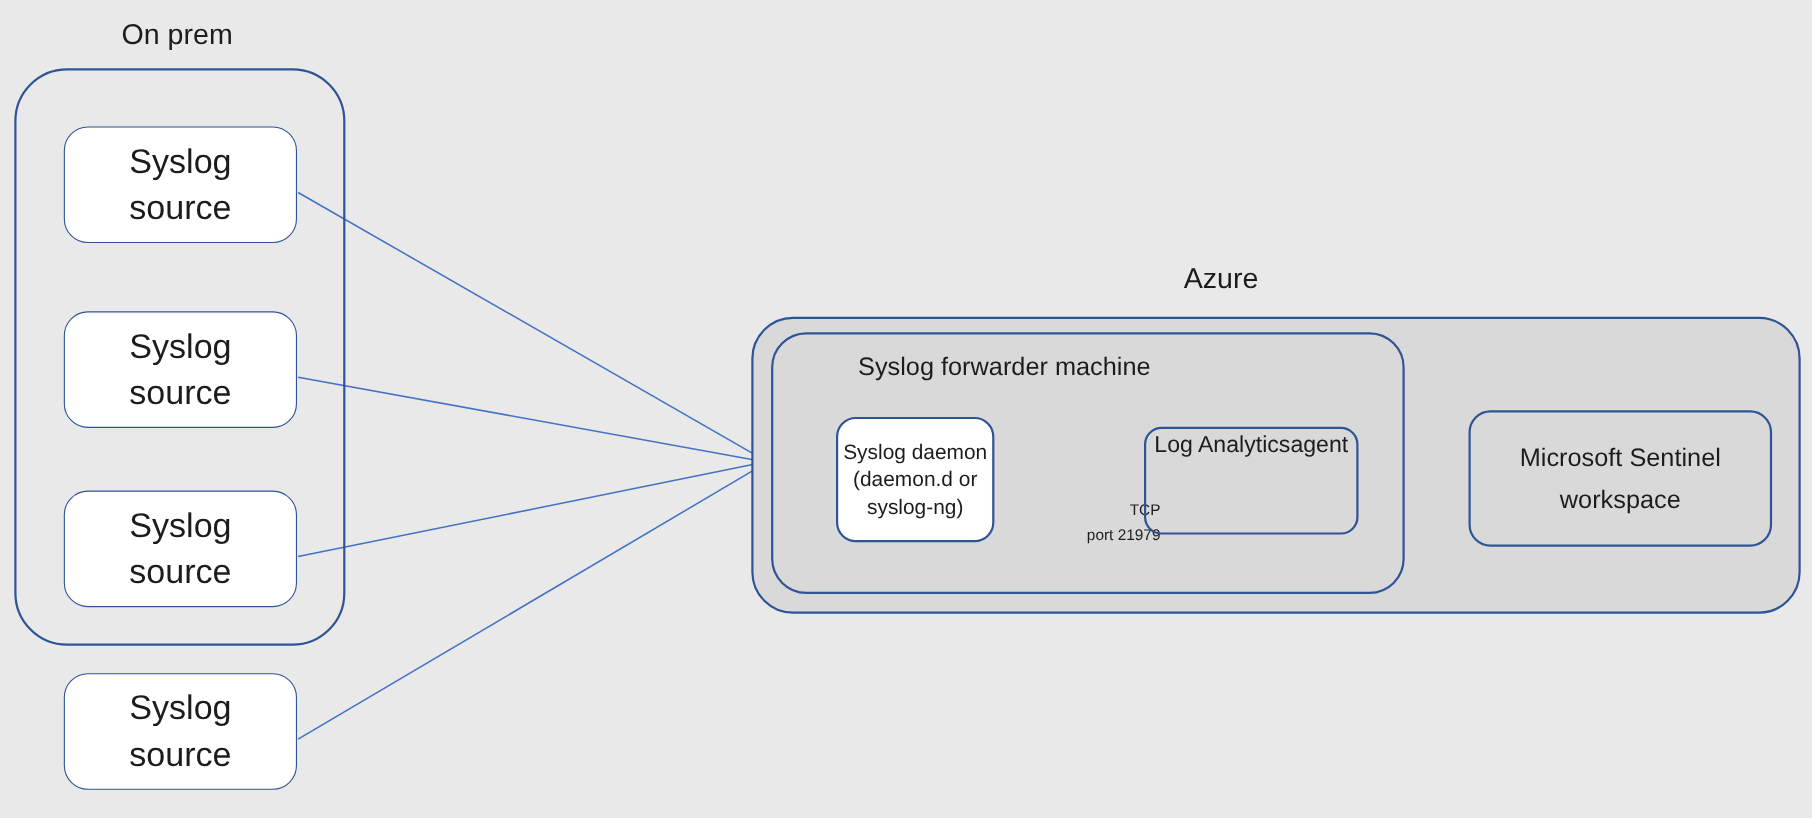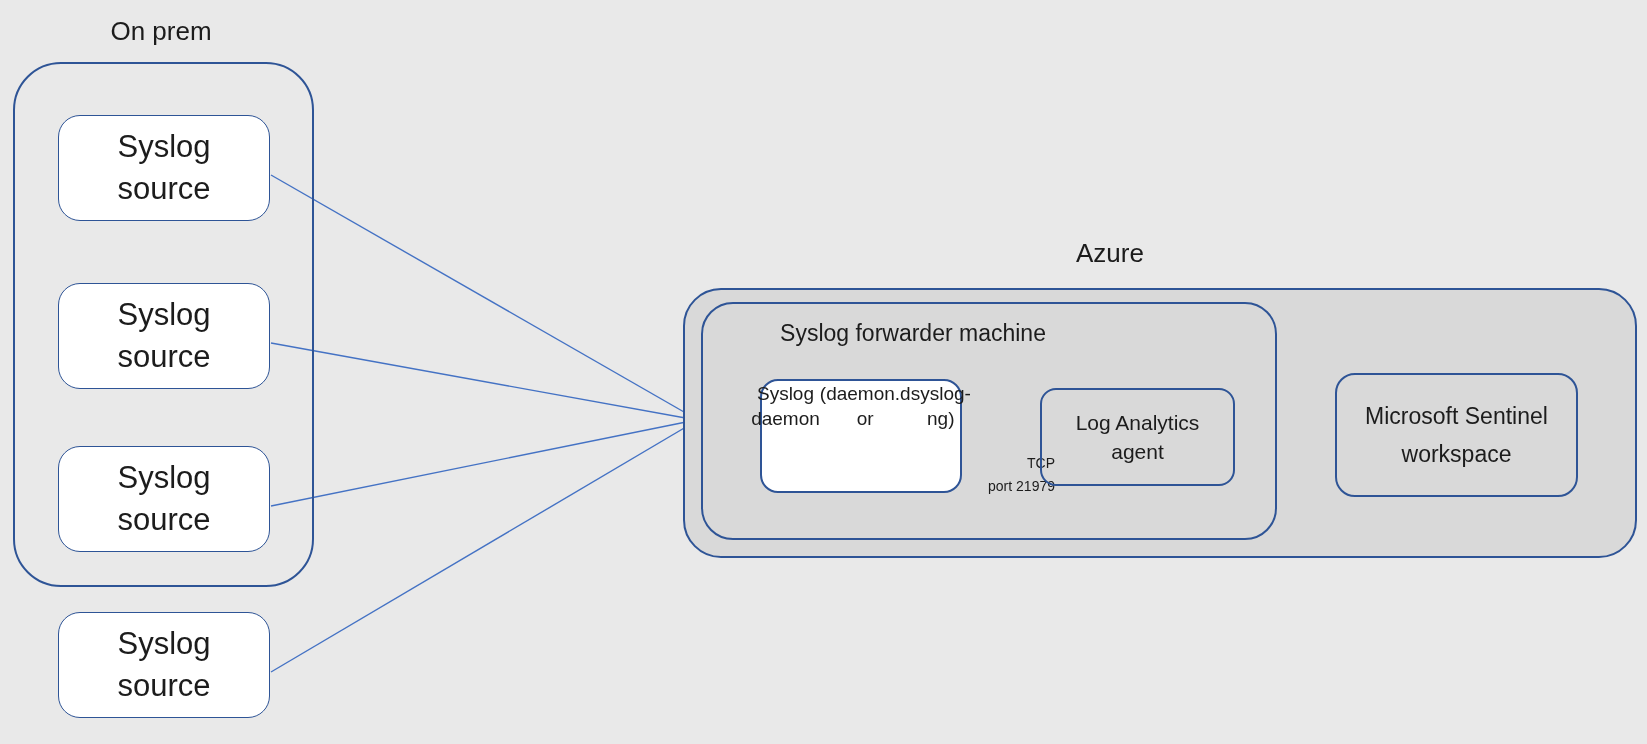--- a/index.html
+++ b/index.html
@@ -72,46 +72,46 @@
     border: 2.2px solid var(--container-border);
     border-radius: 32px;
   }
   .forwarder-title {
     left: 763px; top: 320px; width: 300px;
     text-align: center;
     font-size: 23px;
     white-space: nowrap;
   }
   .daemon-box {
-    left: 760px; top: 379px; width: 202px; height: 114px;
+    left: 760px; top: 379px; width: 144px; height: 114px;
     background: var(--box-fill);
     border: 2px solid var(--container-border);
     border-radius: 18px;
-    display: flex; justify-content: center;
+    display: flex; flex-direction: column; justify-content: center;
     text-align: center;
     font-size: 19px;
     line-height: 25px;
   }
   .tcp-label {
     left: 915px; top: 452px; width: 140px;
     text-align: right;
     font-size: 14px;
     line-height: 23px;
   }
   .agent-box {
     left: 1040px; top: 388px; width: 195px; height: 98px;
     border: 2px solid var(--container-border);
     border-radius: 16px;
-    display: flex; flex-direction: column; justify-content: center;
+    display: flex; flex-direction: row; justify-content: center;
     text-align: center;
     font-size: 21px;
     line-height: 29px;
   }
   .sentinel-box {
-    left: 1335px; top: 373px; width: 243px; height: 124px;
+    left: 1335px; top: 373px; width: 276px; height: 124px;
     border: 2px solid var(--container-border);
     border-radius: 20px;
     display: flex; flex-direction: column; justify-content: center;
     text-align: center;
     font-size: 23px;
     line-height: 38px;
   }
 
   .connector-layer {
     position: absolute;

